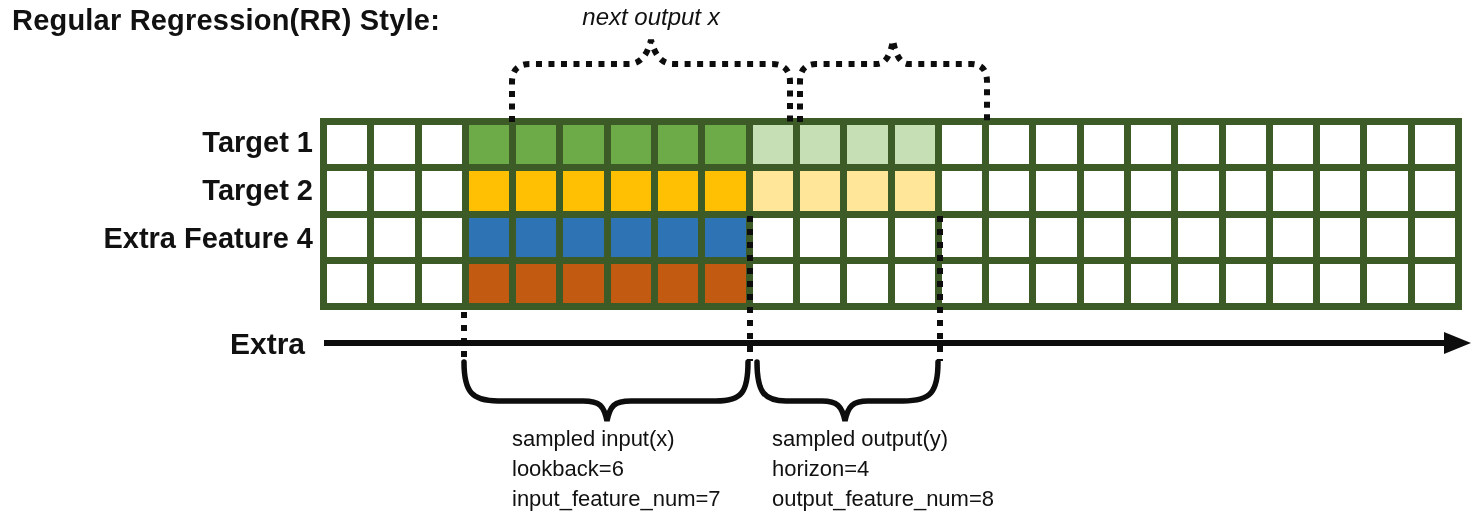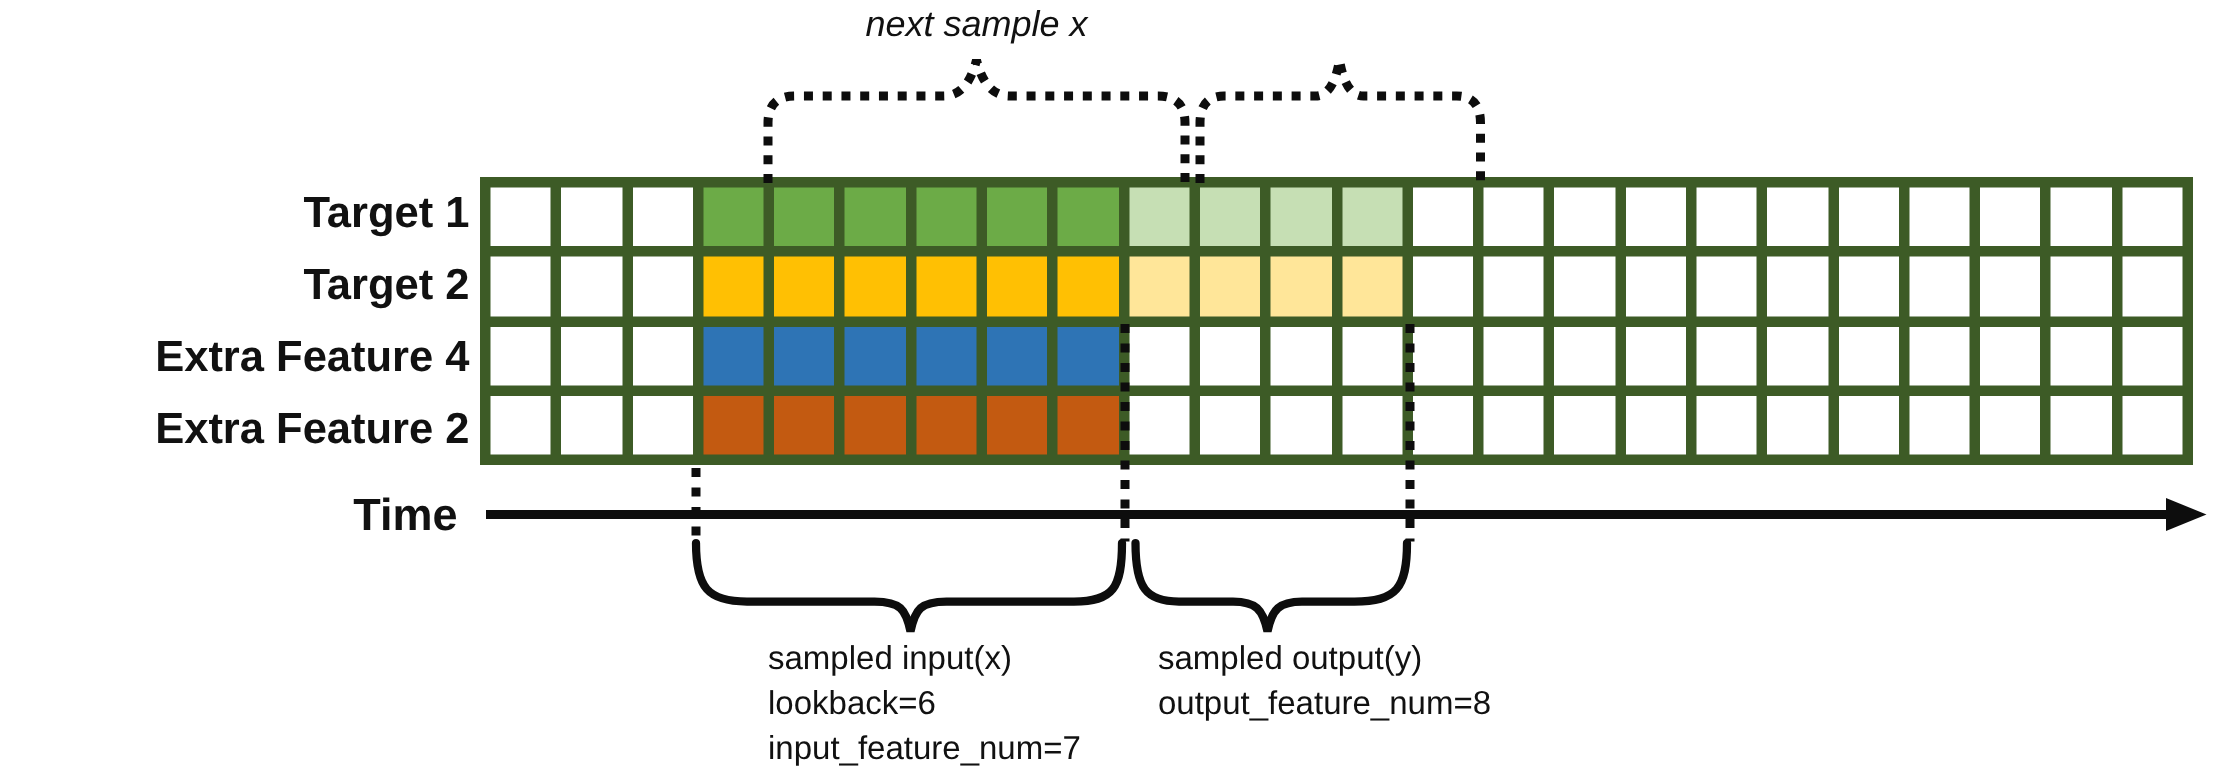--- a/index.html
+++ b/index.html
@@ -43,25 +43,25 @@
   .anno-block{
     position:absolute;top:424px;
     font-size:22px;line-height:30px;white-space:nowrap;
   }
 </style>
 </head>
 <body>
 
 <div class="canvas">
 
+  <div class="title">Regular Regression(RR) Style:</div>
 
   <div class="row-label" style="top:118px">Target 1</div>
   <div class="row-label" style="top:166px">Target 2</div>
   <div class="row-label" style="top:214px">Extra Feature 4</div>
-  <div class="row-label" style="top:262px">Extra Feature 2</div>
 
   <div class="grid" style="background: rgb(61, 91, 38);">
       <div class="cell" style="background: rgb(255, 255, 255);"></div>
       <div class="cell" style="background: rgb(255, 255, 255);"></div>
       <div class="cell" style="background: rgb(255, 255, 255);"></div>
       <div class="cell" style="background: rgb(108, 171, 71);"></div>
       <div class="cell" style="background: rgb(108, 171, 71);"></div>
       <div class="cell" style="background: rgb(108, 171, 71);"></div>
       <div class="cell" style="background: rgb(108, 171, 71);"></div>
       <div class="cell" style="background: rgb(108, 171, 71);"></div>
@@ -166,27 +166,28 @@
     <line x1="940" y1="216" x2="940" y2="361" stroke="#0d0d0d" stroke-width="6" stroke-dasharray="6 7"></line>
 
     <line x1="324" y1="343" x2="1446" y2="343" stroke="#0d0d0d" stroke-width="6"></line>
     <polygon points="1444,332 1471,343 1444,354" fill="#0d0d0d"></polygon>
 
     <path d="M 464 362 C 464 392 472 401 498 401 L 583 401 C 600 401 604 406 607 421 C 610 406 614 401 631 401 L 716 401 C 742 401 748 392 748 362" fill="none" stroke="#0d0d0d" stroke-width="5.5" stroke-linecap="round"></path>
 
     <path d="M 757 362 C 757 392 764 401 786 401 L 822 401 C 837 401 842 406 845 421 C 848 406 853 401 868 401 L 903 401 C 931 401 938 392 938 362" fill="none" stroke="#0d0d0d" stroke-width="5.5" stroke-linecap="round"></path>
   </svg>
 
-  <div class="brace-label" style="left:512px;width:278px">next sample x</div>
+  <div class="brace-label" style="left:512px;width:278px">next output x</div>
 
-  <div class="time-label">Time</div>
+  <div class="time-label">Extra</div>
 
   <div class="anno-block" style="left:512px">
     <div>sampled input(x)</div>
     <div>lookback=6</div>
     <div>input_feature_num=7</div>
   </div>
   <div class="anno-block" style="left:772px">
     <div>sampled output(y)</div>
+    <div>horizon=4</div>
     <div>output_feature_num=8</div>
   </div>
 
 </div>
 
 </body></html>

